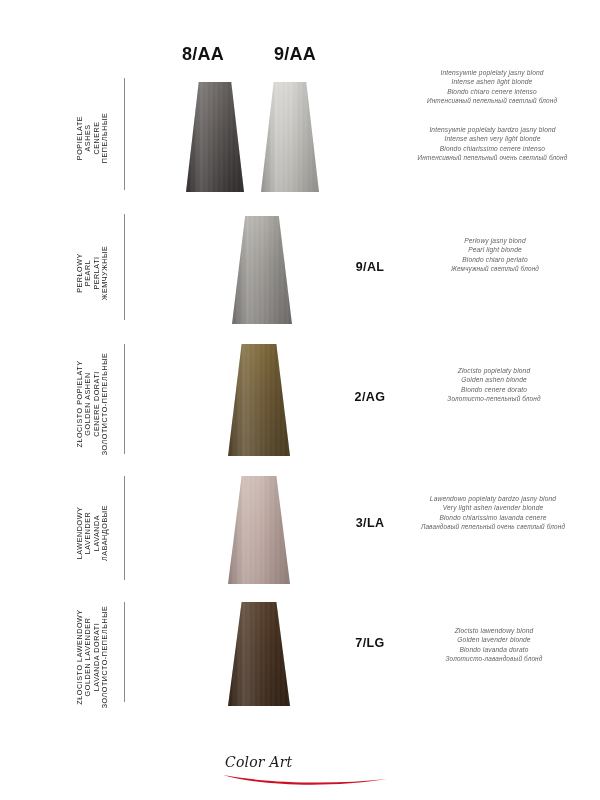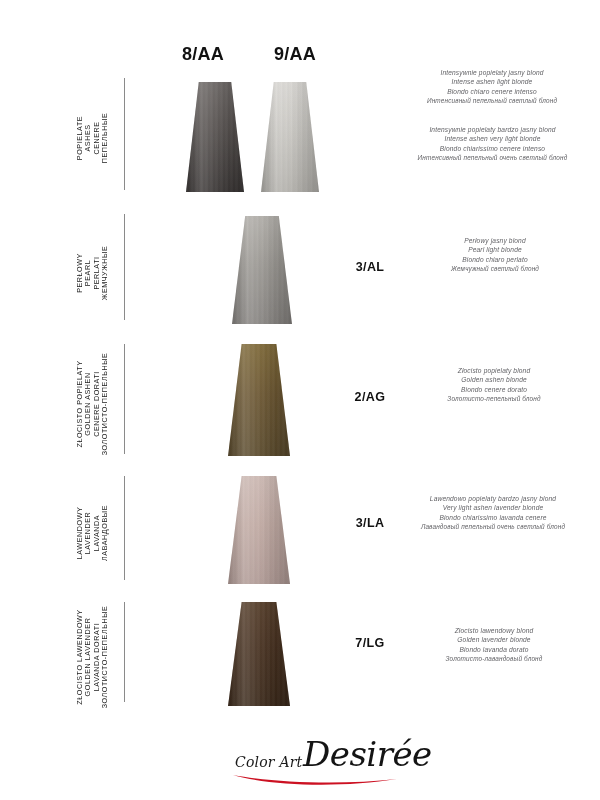--- a/index.html
+++ b/index.html
@@ -182,21 +182,21 @@
   
   .footer {
     position: absolute;
     left: 0;
     top: 726px;
     width: 600px;
     height: 74px;
   }
   .logo-wrap {
     position: absolute;
-    left: 225px;
+    left: 215px;
     top: 6px;
     width: 180px;
     height: 56px;
   }
   .logo-colorart {
     position: absolute;
     left: 10px;
     top: 22px;
     font-family: "DejaVu Serif", serif;
     font-style: italic;
@@ -280,21 +280,21 @@
       </div>
     </div>
     <div class="vrule"></div>
 
     <div class="swatch sw-8al">
       <div class="vert" style="background:linear-gradient(180deg,#b0ada8 0%,#9a9792 45%,#868380 100%);"></div>
       <div class="grain"></div>
       <div class="sheen"></div>
     </div>
 
-    <div class="side-code">3/AL</div>
+    <div class="side-code">9/AL</div>
 
     <div class="desc">
       <div class="l">Perłowy jasny blond</div>
       <div class="l">Pearl light blonde</div>
       <div class="l">Biondo chiaro perlato</div>
       <div class="l ru">Жемчужный светлый блонд</div>
     </div>
   </div>
 
   <div class="row row-3">
@@ -374,20 +374,19 @@
       <div class="l">Złocisto lawendowy blond</div>
       <div class="l">Golden lavender blonde</div>
       <div class="l">Biondo lavanda dorato</div>
       <div class="l ru">Золотисто-лавандовый блонд</div>
     </div>
   </div>
 
   <div class="footer">
     <div class="logo-wrap">
       <div class="logo-colorart">Color Art</div>
-      <div class="logo-desiree">Desirée</div>
       <svg class="logo-swoosh" viewBox="0 0 168 16">
         <path d="M2 3 C 40 14, 110 16, 166 7 C 112 13, 44 11, 2 3 Z" fill="#cc1122"></path>
       </svg>
     </div>
   </div>
 
 </div>
 
 </body></html>

